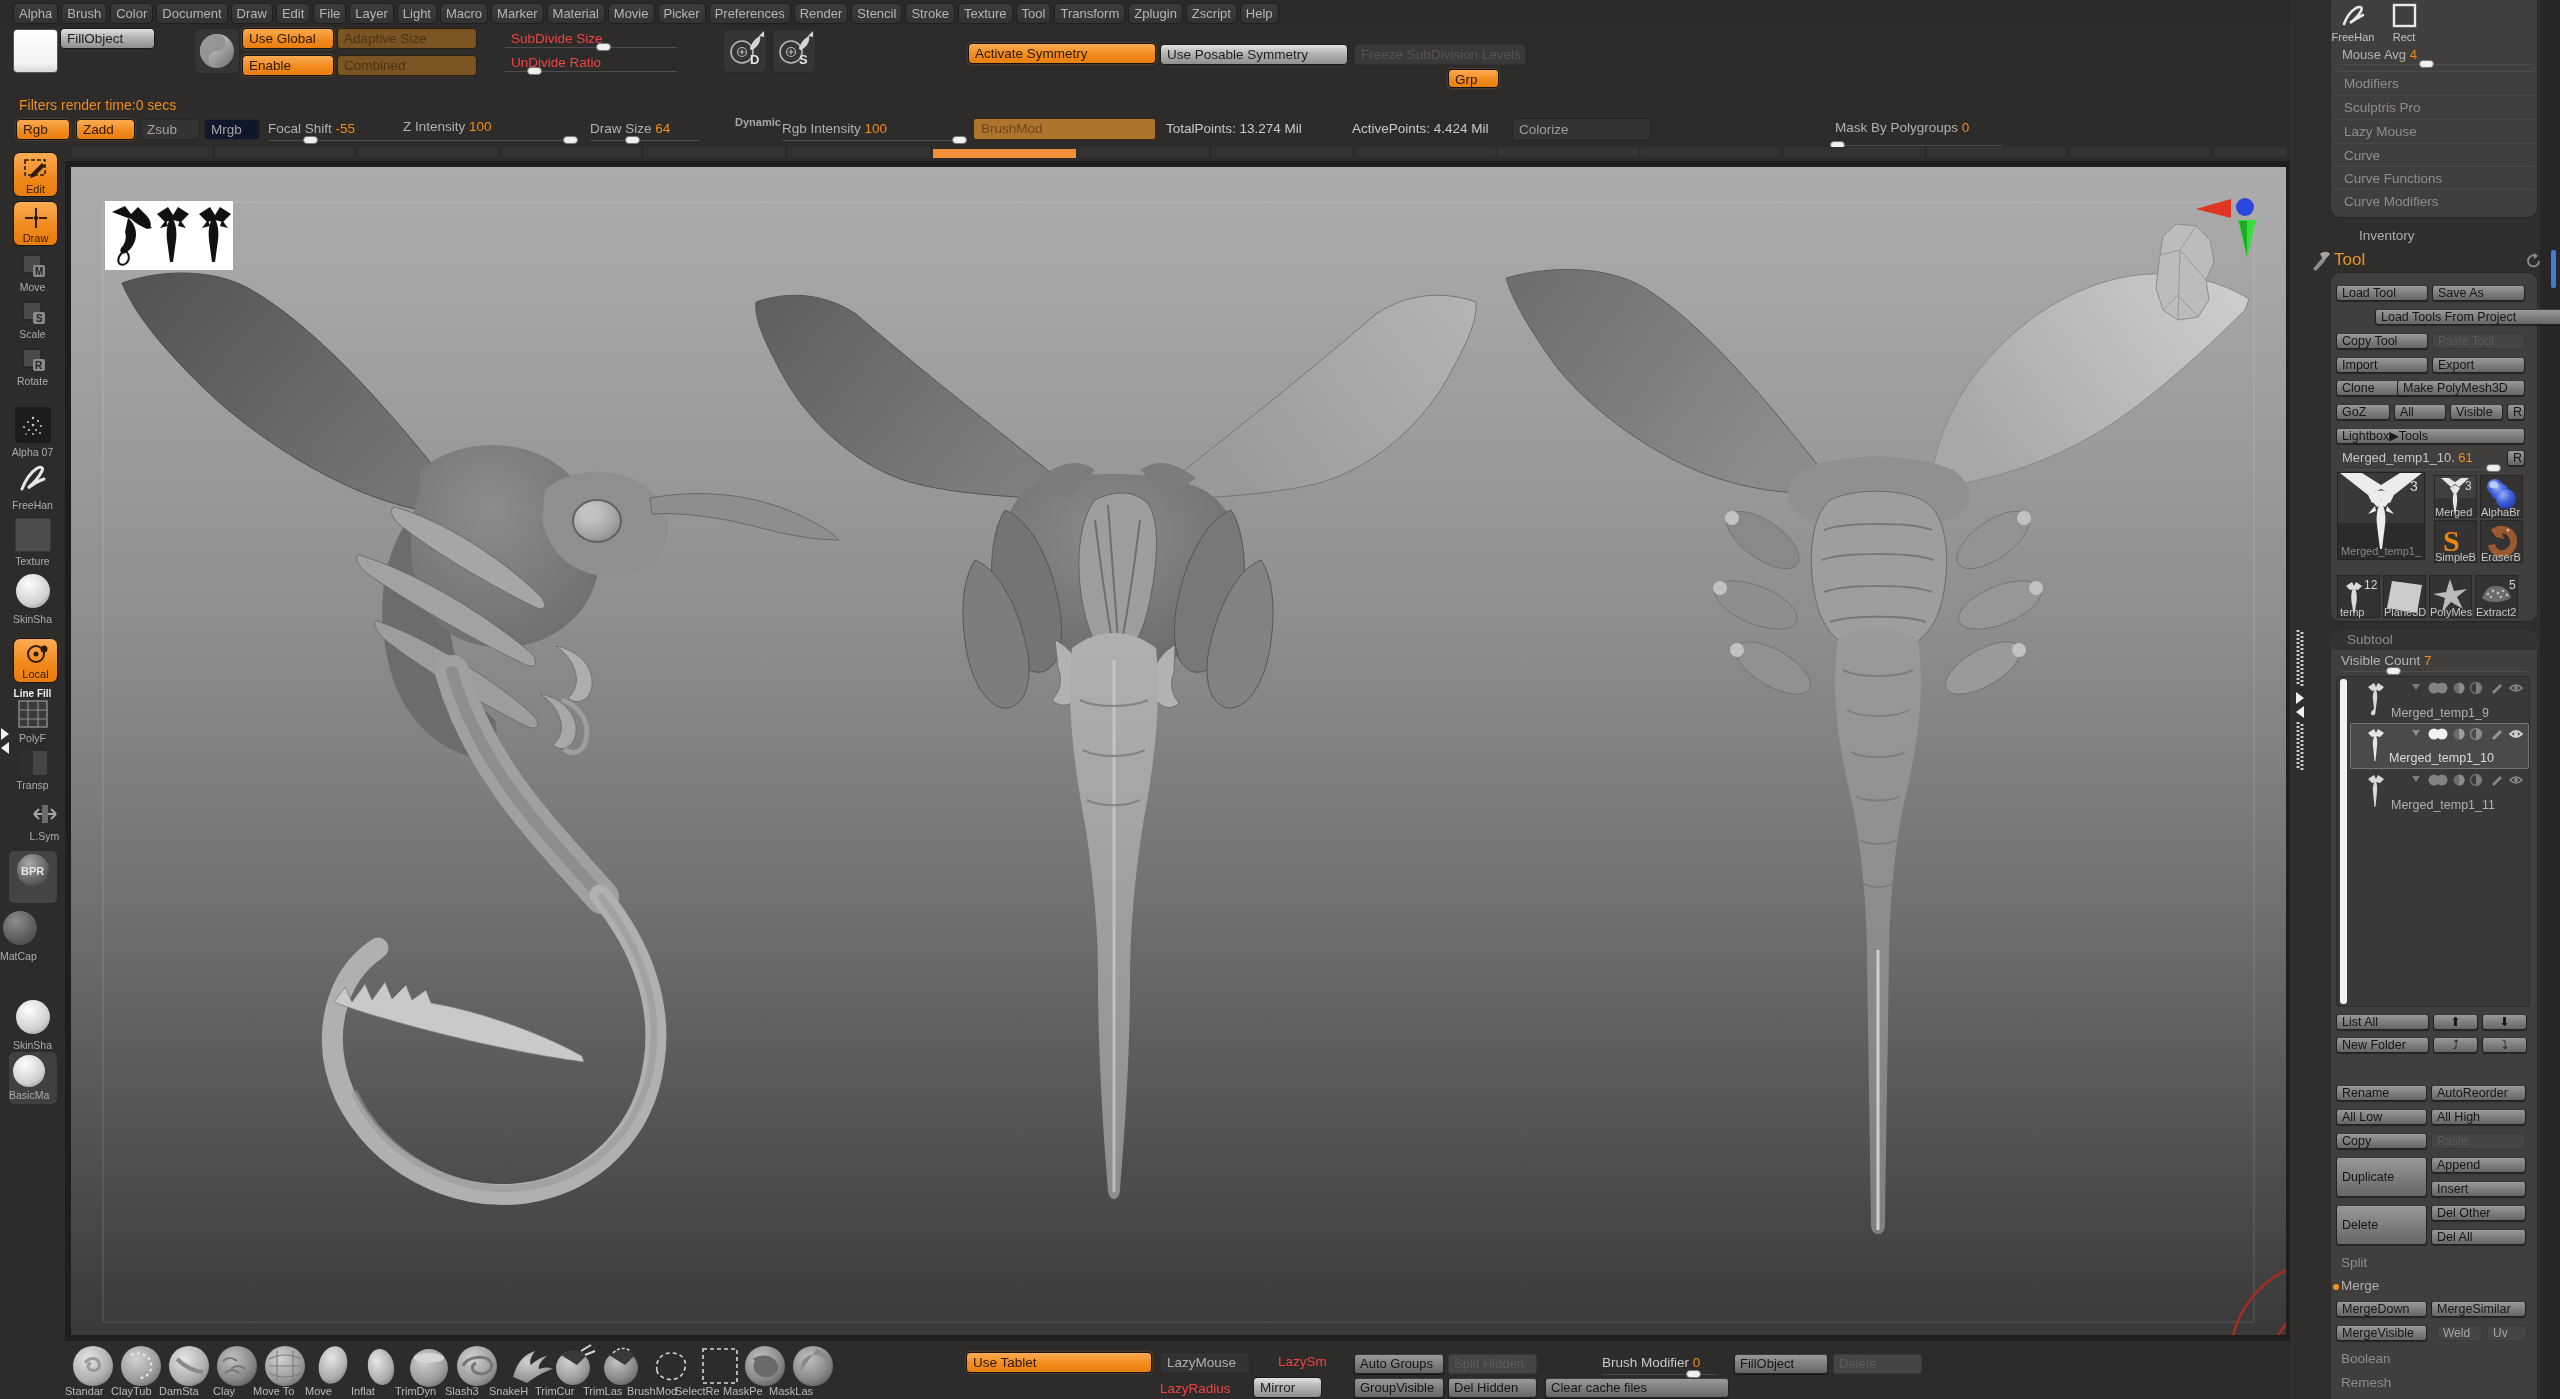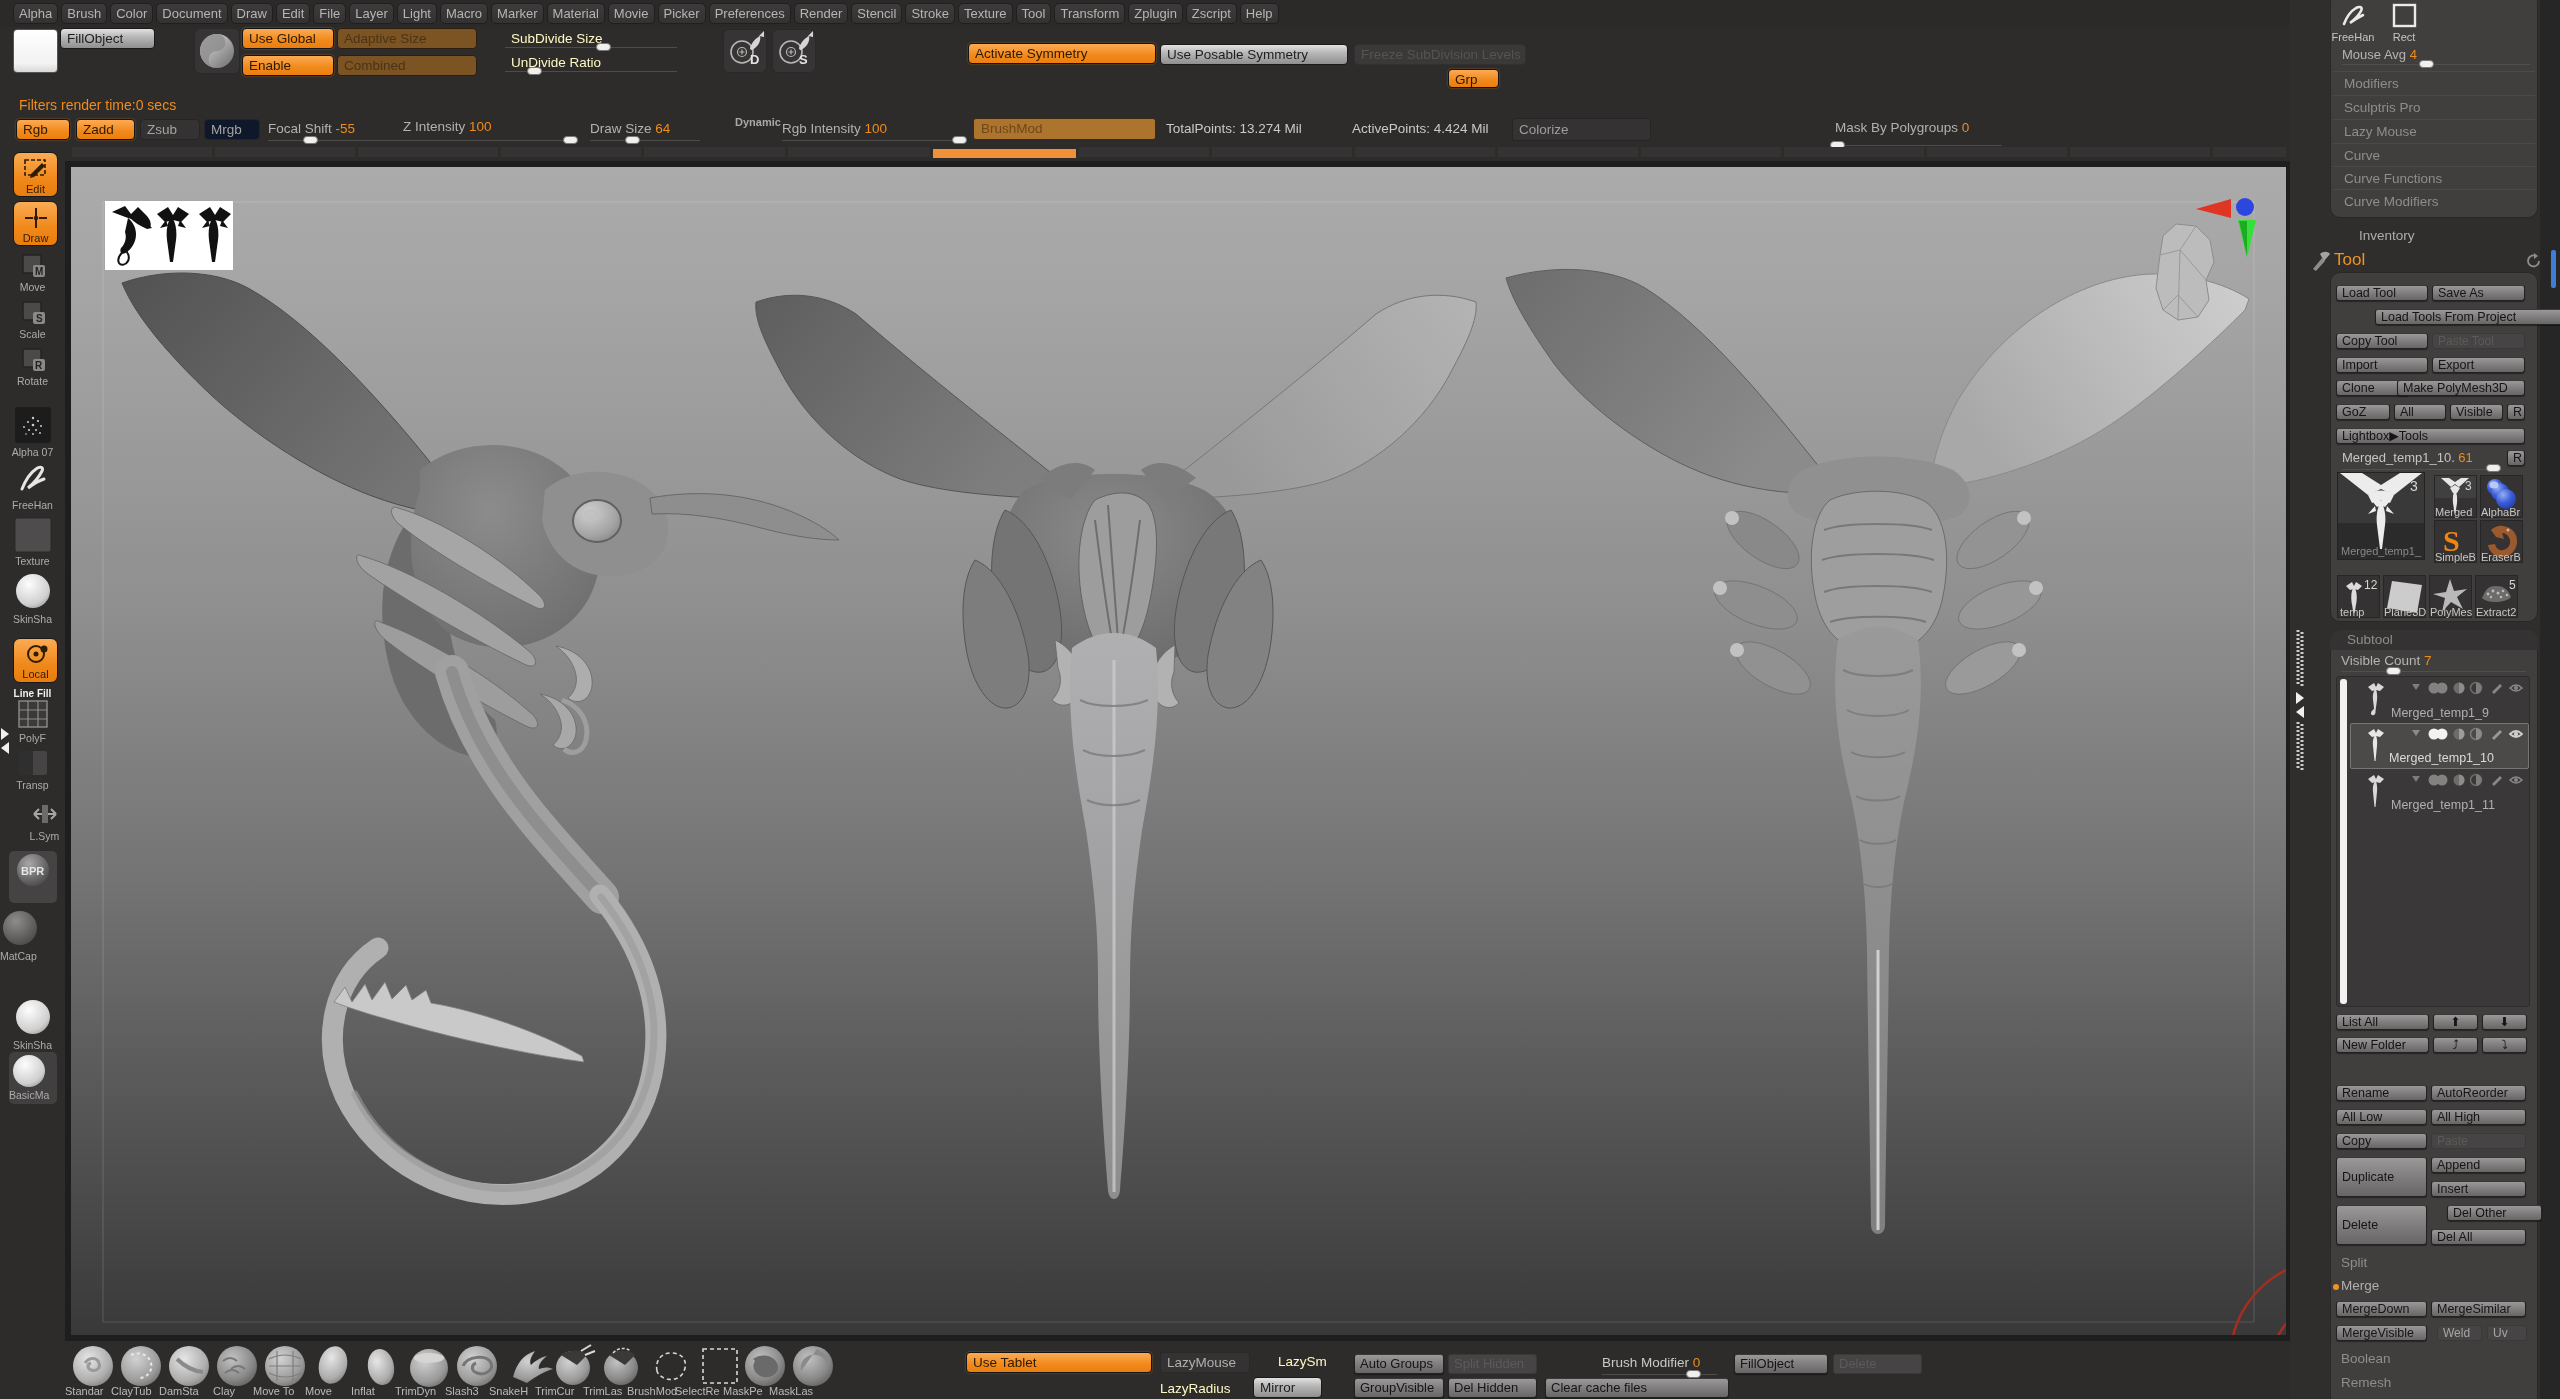--- a/index.html
+++ b/index.html
@@ -4,21 +4,21 @@
 <style>
 * { margin:0; padding:0; box-sizing:border-box; }
 html,body { width:2560px; height:1399px; background:#2d2c2b; font-family:"Liberation Sans",sans-serif; overflow:hidden; position:relative; }
 .abs { position:absolute; }
 .menubar { position:absolute; left:0; top:0; width:2560px; height:27px; background:#2b2a29; }
 .obtn { white-space:nowrap; overflow:hidden; background:linear-gradient(#fbab54,#f1891a 60%,#ea7f10); border:1px solid #141414; border-radius:4px; color:#2c1a04; font-size:13.5px; position:absolute; line-height:19px; padding:0 6px; box-shadow:0 0 2px rgba(250,150,40,.55); }
 .sbtn { white-space:nowrap; overflow:hidden; background:linear-gradient(#e2e2e2,#b9b8b8 40%,#908f8f); border:1px solid #1b1a1a; border-radius:4px; color:#1f1e1e; font-size:13.5px; position:absolute; line-height:19px; padding:0 6px; }
 .dbtn { white-space:nowrap; overflow:hidden; background:#3a3838; border:1px solid #312f2f; border-radius:4px; color:#57544f; font-size:13.5px; position:absolute; line-height:19px; padding:0 6px; }
 .dobtn { white-space:nowrap; overflow:hidden; background:#7c5322; border:1px solid #2c1f10; border-radius:4px; color:#4a3415; font-size:13.5px; position:absolute; line-height:19px; padding:0 6px; }
 .lbl { position:absolute; color:#878583; font-size:13.5px; white-space:nowrap; }
-.dimlbl { position:absolute; color:#fef9c3; font-size:13.5px; white-space:nowrap; }
+.dimlbl { position:absolute; color:#ef4444; font-size:13.5px; white-space:nowrap; }
 .orange { color:#f08c1c; }
 .track { position:absolute; height:1px; background:#4e4c4b; }
 .handle { position:absolute; width:15px; height:8px; background:#f2f0ee; border-radius:4px; border:1px solid #777; }
 .strip { position:absolute; top:147px; height:10px; background:#343232; }
 .mi { display:inline-block; height:21px; line-height:19px; padding:0 5px; background:linear-gradient(#3d3b3b,#333131); border:1px solid #201f1f; border-radius:5px; color:#b7b5b3; font-size:13px; white-space:nowrap; }
 .tpb { position:absolute; height:16px; background:linear-gradient(#9a9898,#7d7b7b 55%,#676565); border:1px solid #232222; border-top-color:#3a3838; border-radius:3px; color:#151515; font-size:12.5px; line-height:14px; padding:0 5px; box-shadow:0 1px 1px rgba(0,0,0,0.4); white-space:nowrap; overflow:hidden; }
 .tpbd { position:absolute; height:16px; background:#464444; border:1px solid #3a3838; border-radius:3px; color:#5d5b59; font-size:12px; line-height:14px; padding:0 5px; white-space:nowrap; overflow:hidden; }
 .shead { position:absolute; color:#8f8d8b; font-size:13.5px; }
 </style>
 </head>
@@ -702,21 +702,21 @@
 <div class="tpb" style="left:2336px;top:1085px;width:91px;">Rename</div>
 <div class="tpb" style="left:2431px;top:1085px;width:95px;">AutoReorder</div>
 <div class="tpb" style="left:2336px;top:1109px;width:91px;">All Low</div>
 <div class="tpb" style="left:2431px;top:1109px;width:95px;">All High</div>
 <div class="tpb" style="left:2336px;top:1133px;width:91px;">Copy</div>
 <div class="tpbd" style="left:2431px;top:1133px;width:95px;">Paste</div>
 <div class="tpb" style="left:2336px;top:1157px;width:91px;height:40px;line-height:38px;">Duplicate</div>
 <div class="tpb" style="left:2431px;top:1157px;width:95px;">Append</div>
 <div class="tpb" style="left:2431px;top:1181px;width:95px;">Insert</div>
 <div class="tpb" style="left:2336px;top:1205px;width:91px;height:40px;line-height:38px;">Delete</div>
-<div class="tpb" style="left:2431px;top:1205px;width:95px;margin-left:16px;">Del Other</div>
+<div class="tpb" style="left:2431px;top:1205px;width:95px;">Del Other</div>
 <div class="tpb" style="left:2431px;top:1229px;width:95px;">Del All</div>
 <div class="shead" style="left:2341px;top:1255px;">Split</div>
 <div class="abs" style="left:2333px;top:1284px;width:6px;height:6px;background:#f0941e;border-radius:3px;"></div>
 <div class="shead" style="left:2341px;top:1278px;color:#b0aeac;">Merge</div>
 <div class="tpb" style="left:2336px;top:1301px;width:91px;">MergeDown</div>
 <div class="tpb" style="left:2431px;top:1301px;width:95px;">MergeSimilar</div>
 <div class="tpb" style="left:2336px;top:1325px;width:91px;">MergeVisible</div>
 <div class="tpbd" style="left:2437px;top:1325px;width:45px;color:#a8a6a4;">Weld</div>
 <div class="tpbd" style="left:2487px;top:1325px;width:40px;color:#a8a6a4;">Uv</div>
 <div class="shead" style="left:2341px;top:1351px;">Boolean</div>

